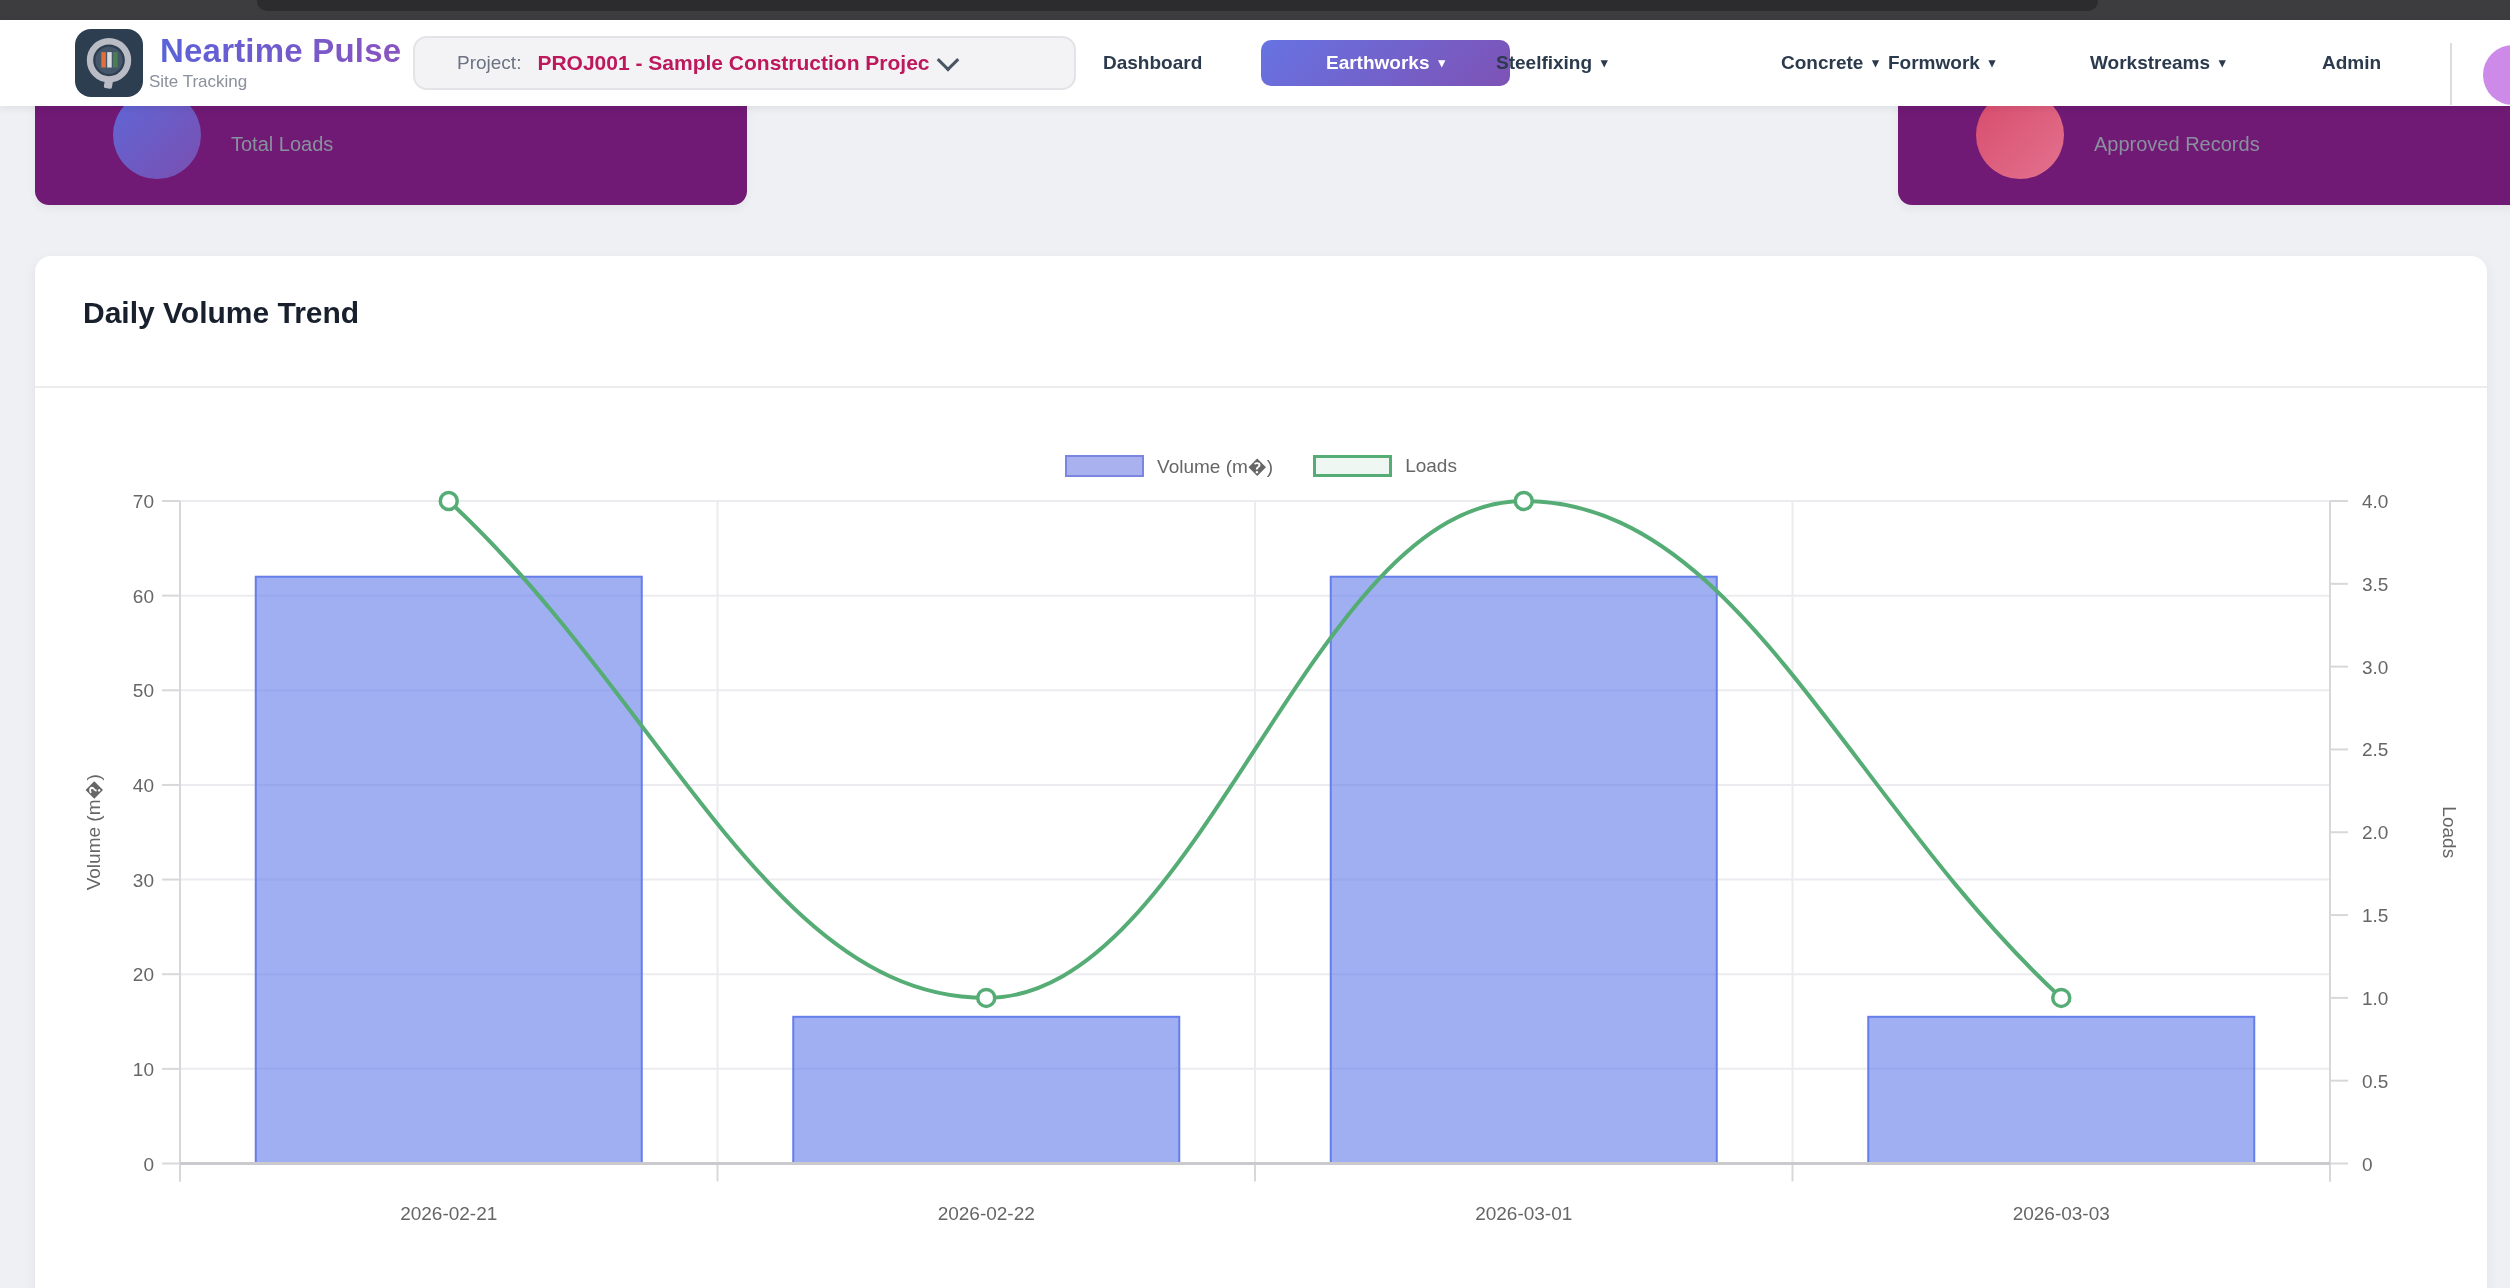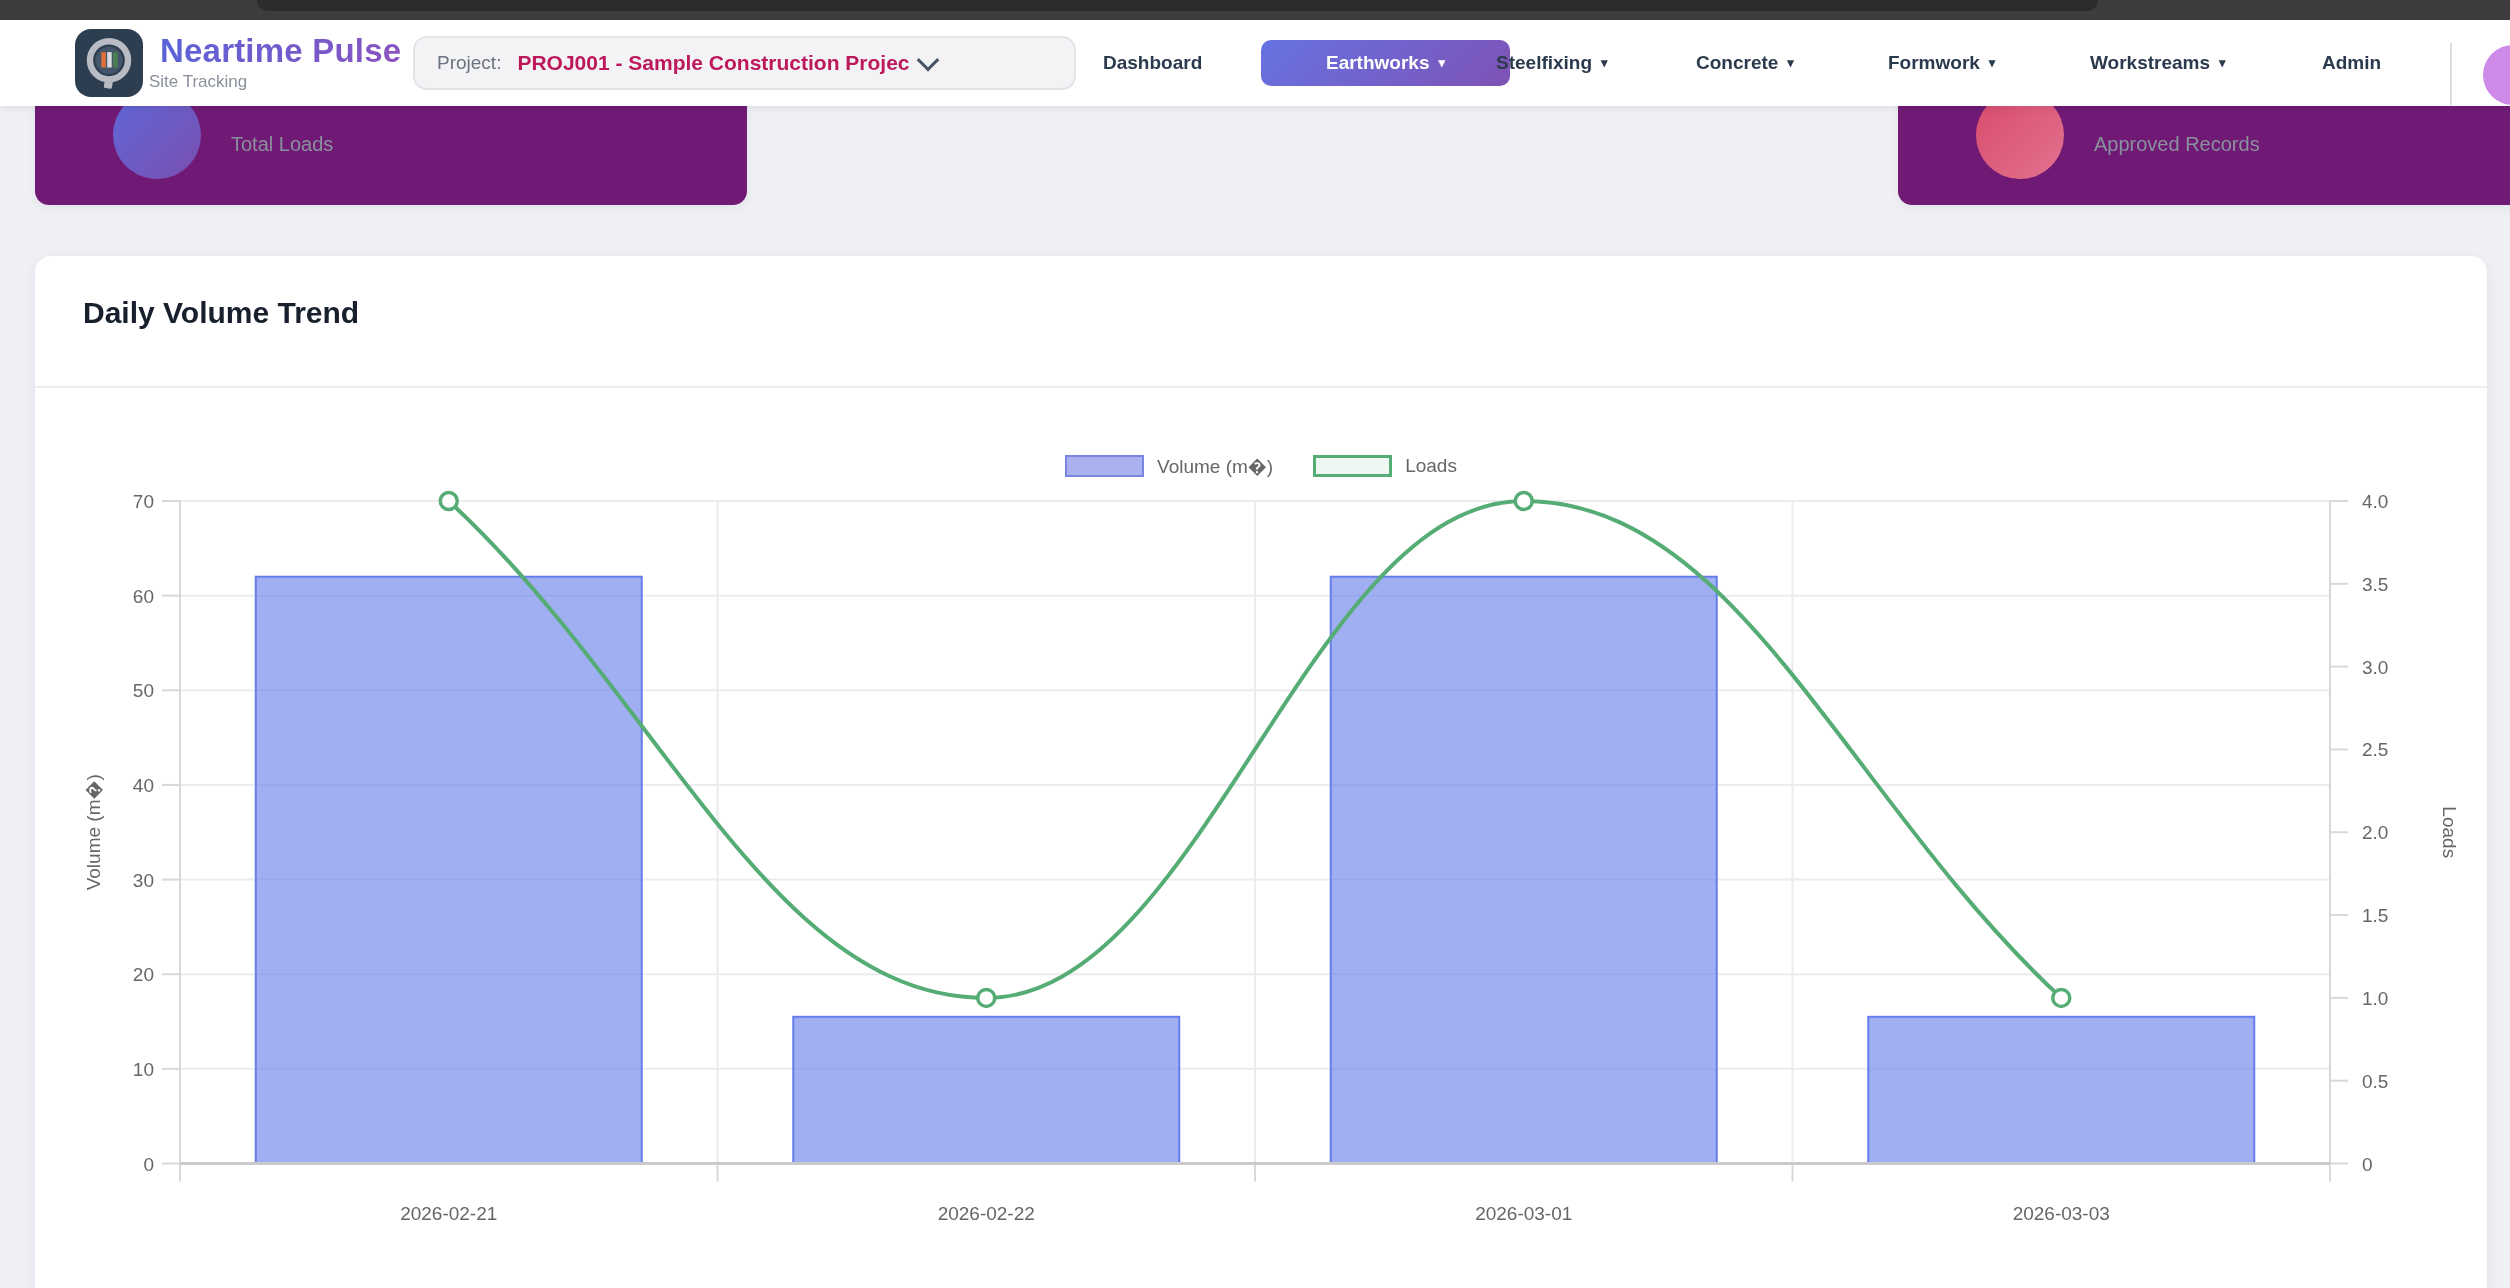--- a/index.html
+++ b/index.html
@@ -15,21 +15,21 @@
   
   header{position:absolute;left:0;top:20px;width:2510px;height:86px;background:#ffffff;
     box-shadow:0 2px 8px rgba(20,20,40,.08);z-index:20;}
   .logo{position:absolute;left:75px;top:9px;width:68px;height:68px;border-radius:16px;background:#2d3e50;
     display:flex;align-items:center;justify-content:center;}
   .brand-title{position:absolute;left:160px;top:12px;font-size:33px;font-weight:bold;letter-spacing:.2px;
     background:linear-gradient(90deg,#5a63d8,#8a53c0);-webkit-background-clip:text;background-clip:text;color:transparent;}
   .brand-sub{position:absolute;left:149px;top:52px;font-size:17px;color:#8a909c;}
   .project-pill{position:absolute;left:413px;top:16px;width:663px;height:54px;border-radius:14px;
     background:#f3f3f6;border:2px solid #e3e3e8;display:flex;align-items:center;padding:0 22px;box-sizing:border-box;}
-  .project-label{font-size:19px;color:#6b7280;margin-right:16px;white-space:nowrap;}
+  .project-label{font-size:19px;color:#6b7280;margin-right:16px;white-space:nowrap;margin-left:20px;}
   .project-value{font-size:21px;font-weight:bold;color:#be185d;white-space:nowrap;overflow:hidden;max-width:520px;}
   .chev{width:13px;height:13px;border-right:3px solid #4b5563;border-bottom:3px solid #4b5563;
     transform:rotate(45deg) translate(-2px,-2px);margin-left:10px;flex:0 0 auto;}
   .nav-item{position:absolute;top:0;height:86px;display:flex;align-items:center;
     font-size:19px;font-weight:600;color:#2b3a4d;cursor:pointer;white-space:nowrap;}
   .nav-caret{font-size:13px;margin-left:9px;transform:translateY(-1px);}
   .nav-btn{position:absolute;left:1261px;top:20px;width:249px;height:46px;border-radius:10px;border:none;
     color:#ffffff;font-size:19px;font-weight:700;font-family:inherit;display:flex;align-items:center;justify-content:center;cursor:pointer;}
   .hdr-divider{position:absolute;left:2450px;top:23px;width:2px;height:62px;background:#dcdcdf;}
   .avatar{position:absolute;left:2483px;top:25px;width:60px;height:60px;border-radius:50%;cursor:pointer;}
@@ -83,21 +83,21 @@
         <span>Dashboard</span>
       </div>
       <div class="nav-btn" style="left: 1261px; background: linear-gradient(135deg, rgb(102, 115, 226), rgb(126, 82, 181));">
         <span>Earthworks</span>
         <span class="nav-caret">▾</span>
       </div>
       <div class="nav-item" style="left: 1496px;">
         <span>Steelfixing</span>
         <span class="nav-caret">▾</span>
       </div>
-      <div class="nav-item" style="left: 1696px; align-items: center;">
+      <div class="nav-item" style="left: 1781px; align-items: center;">
         <span>Concrete</span>
         <span class="nav-caret">▾</span>
       </div>
       <div class="nav-item" style="left: 1888px;">
         <span>Formwork</span>
         <span class="nav-caret">▾</span>
       </div>
       <div class="nav-item" style="left: 2090px;">
         <span>Workstreams</span>
         <span class="nav-caret">▾</span>

